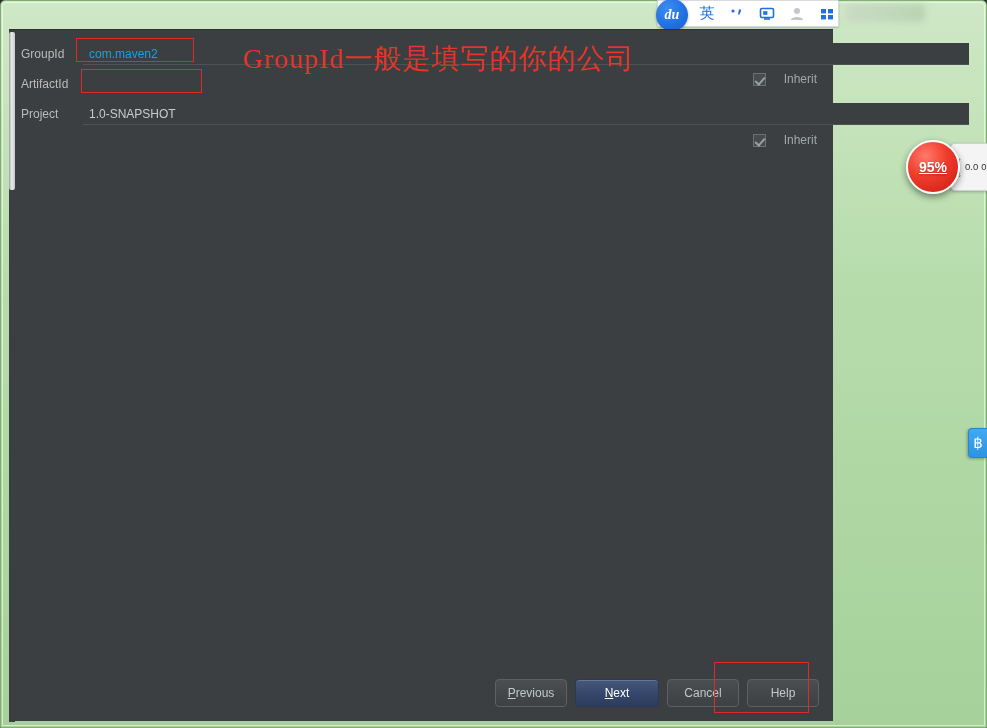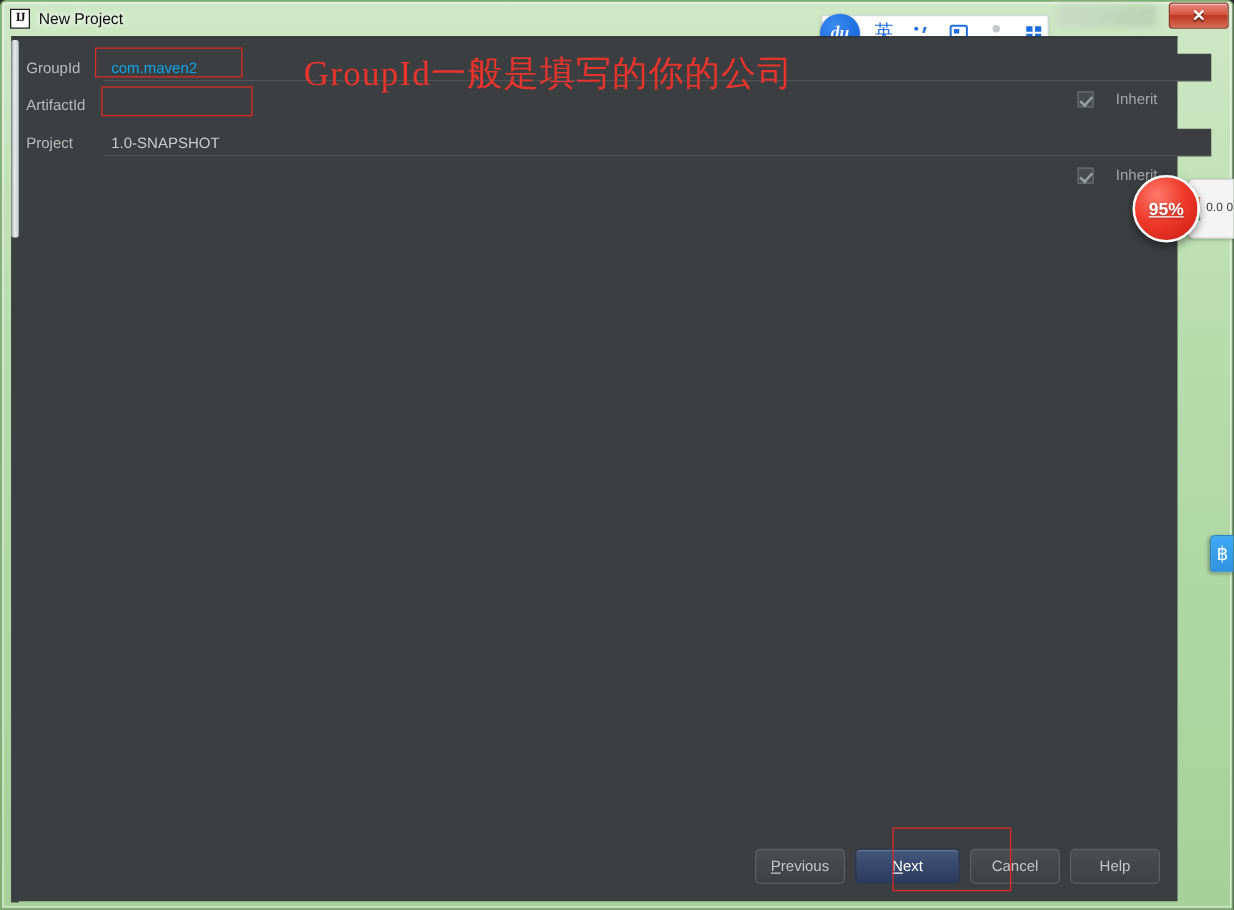--- a/index.html
+++ b/index.html
@@ -88,21 +88,21 @@
     font-weight: bold;
     font-family: "Liberation Sans", sans-serif;
     text-shadow: 0 1px 1px rgba(0,0,0,0.55);
     line-height: 1;
   }
 
   
   .client {
     position: absolute;
     left: 9px; top: 29px;
-    width: 933px; height: 692px;
+    width: 824px; height: 692px;
     background: #3c3f41;
     border-top: 1px solid #2e3133;
   }
 
   
   .left-scroll {
     position: absolute;
     left: 0px; top: 0px;
     width: 6px; height: 692px;
     background: #3c3f41;
@@ -249,21 +249,21 @@
     border: 1px solid #2a3a56;
     color: #ffffff;
     box-shadow: inset 0 1px 0 rgba(255,255,255,0.18);
     width: 84px;
   }
   .btn .mn { text-decoration: underline; }
 
   
   .ime-bar {
     position: absolute;
-    left: 657px; top: 12px;
+    left: 657px; top: 0;
     width: 182px; height: 27px;
     background: #ffffff;
     border: 1px solid #d7dadd;
     display: flex;
     align-items: center;
     gap: 0px;
     padding-left: 34px;
     border-radius: 1px;
     box-shadow: 0 1px 2px rgba(0,0,0,0.18);
   }
@@ -381,27 +381,20 @@
 <body>
 
 <div id="root">
 
   <div class="win-frame">
     <div class="win-frame-inner-glow"></div>
   </div>
 
   <div class="smudge"></div>
 
-  <div class="titlebar">
-    <div class="app-icon">IJ</div>
-    <div class="title-text">New Project</div>
-    <div class="close-btn">
-      <span class="x">✕</span>
-    </div>
-  </div>
 
   <div class="ime-bar">
     <div class="ime-logo">du</div>
 
     <div class="ime-item">英</div>
 
     <div class="ime-item">
       <svg width="18" height="16" viewBox="0 0 18 16">
         <circle cx="5" cy="5" r="1.6" fill="#1f6fe0"></circle>
         <path d="M11 3.6 L13.4 3.6 L11.6 8.4 L10 8.4 Z" fill="#1f6fe0"></path>

